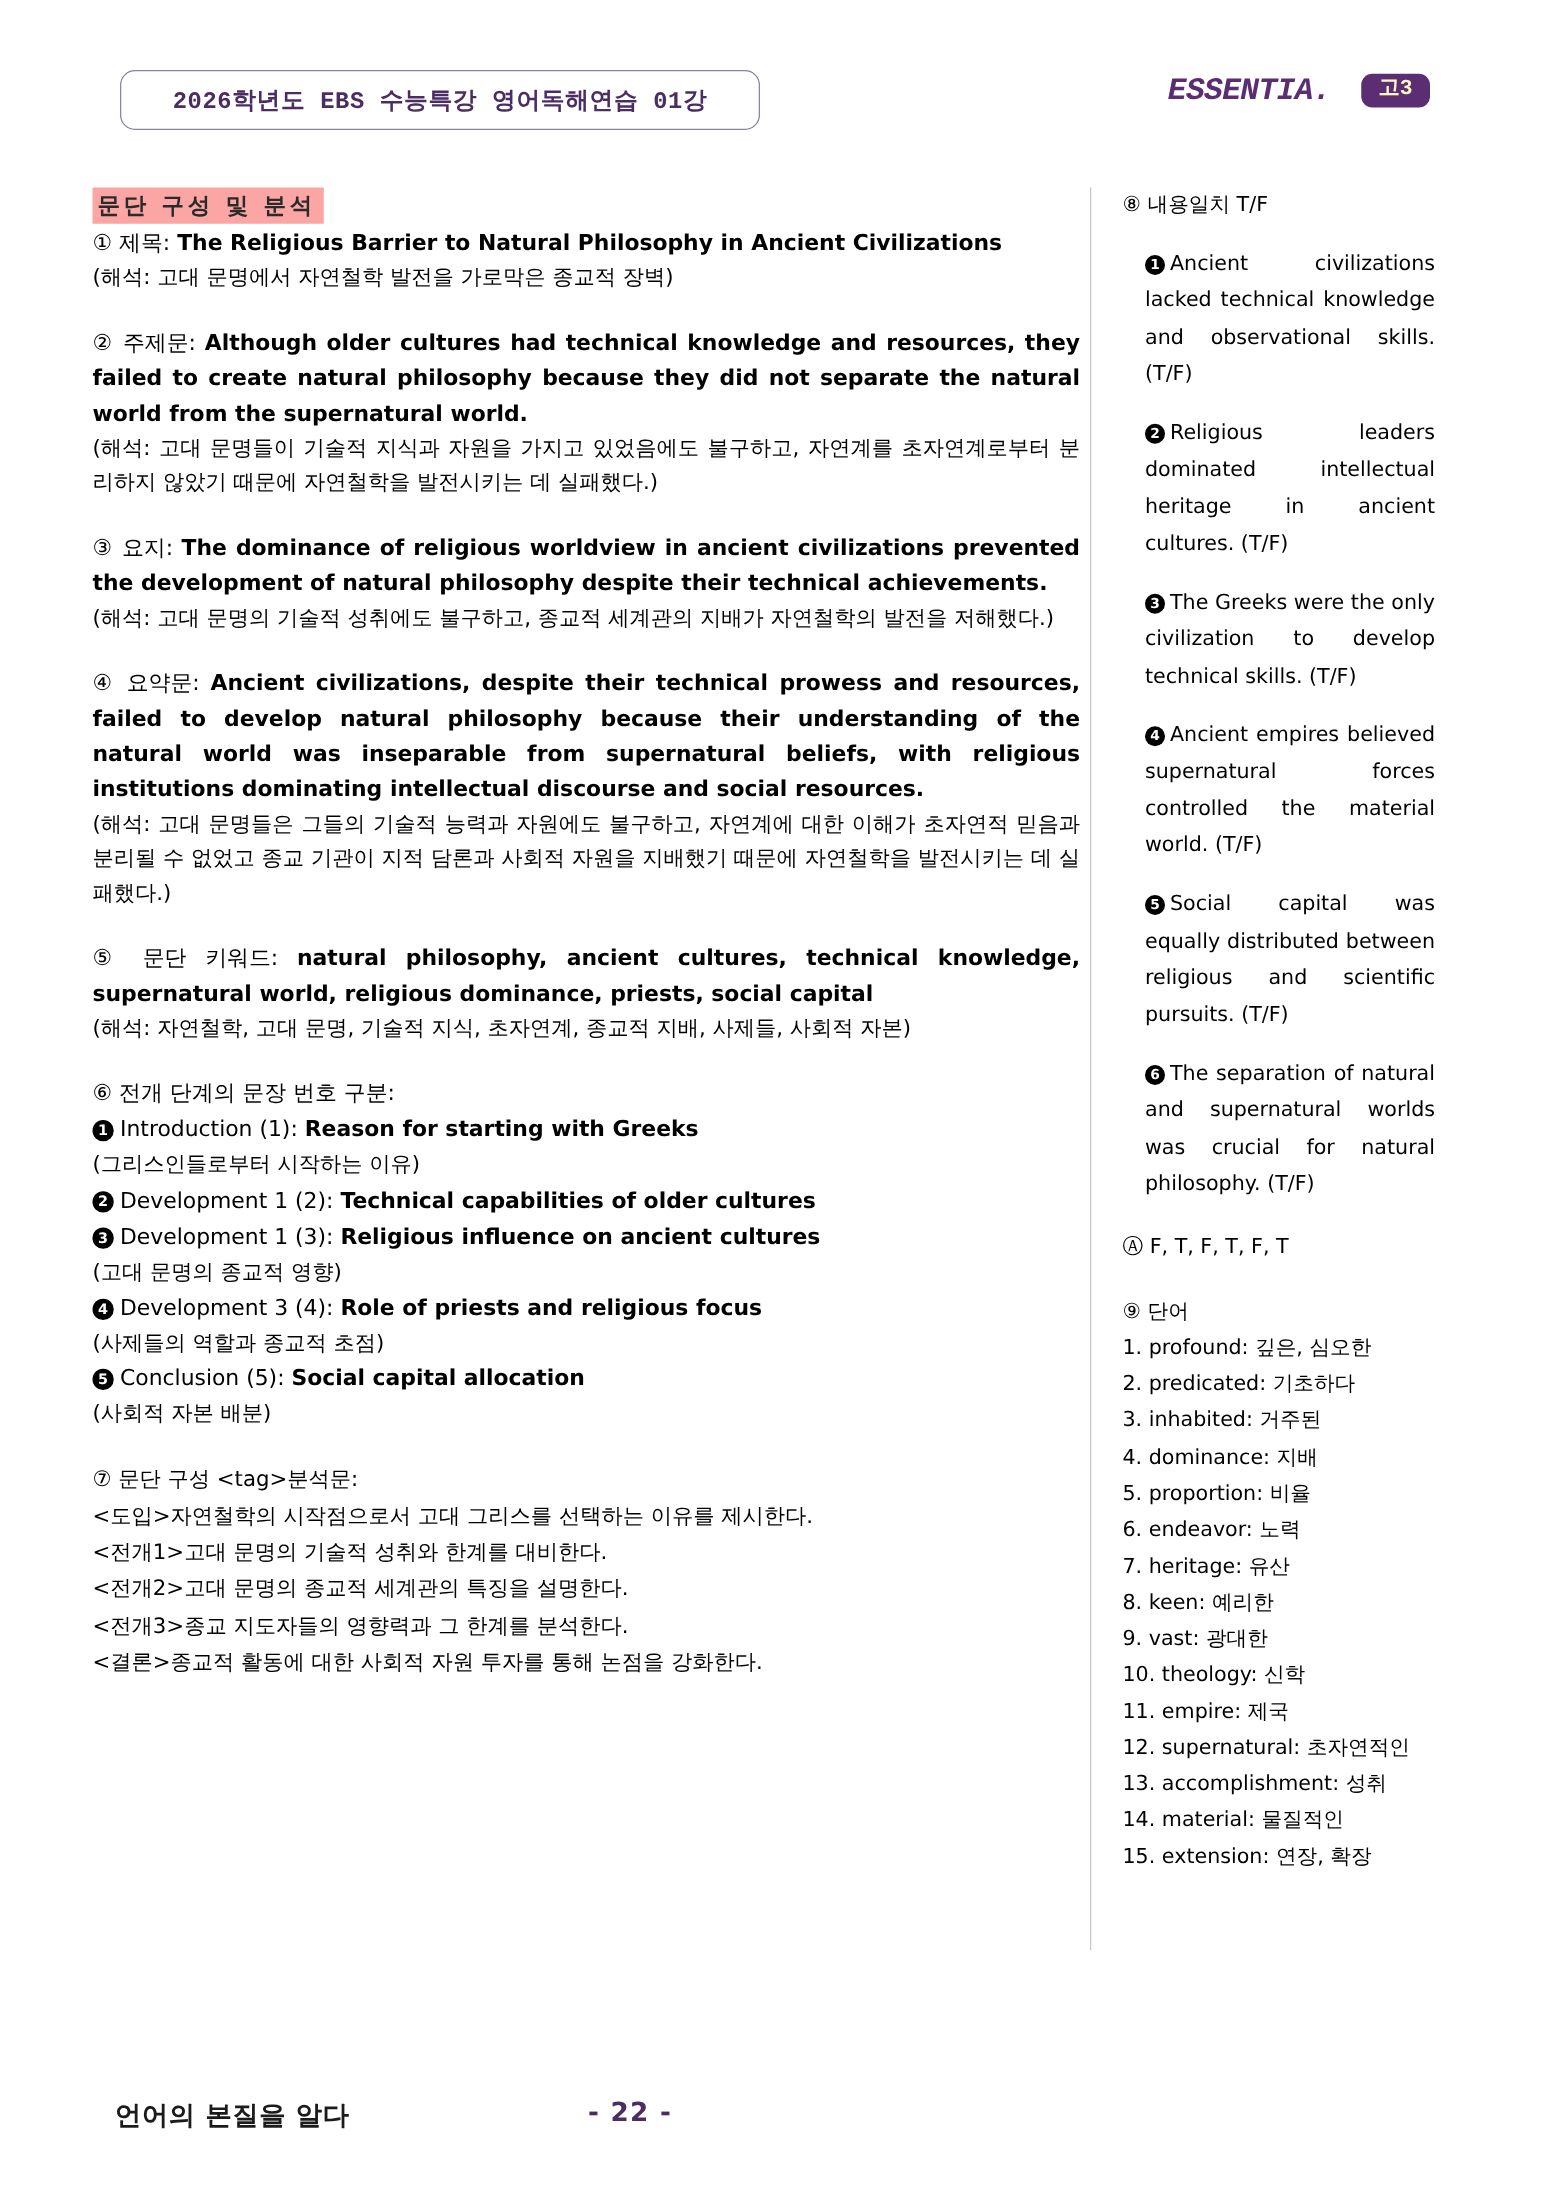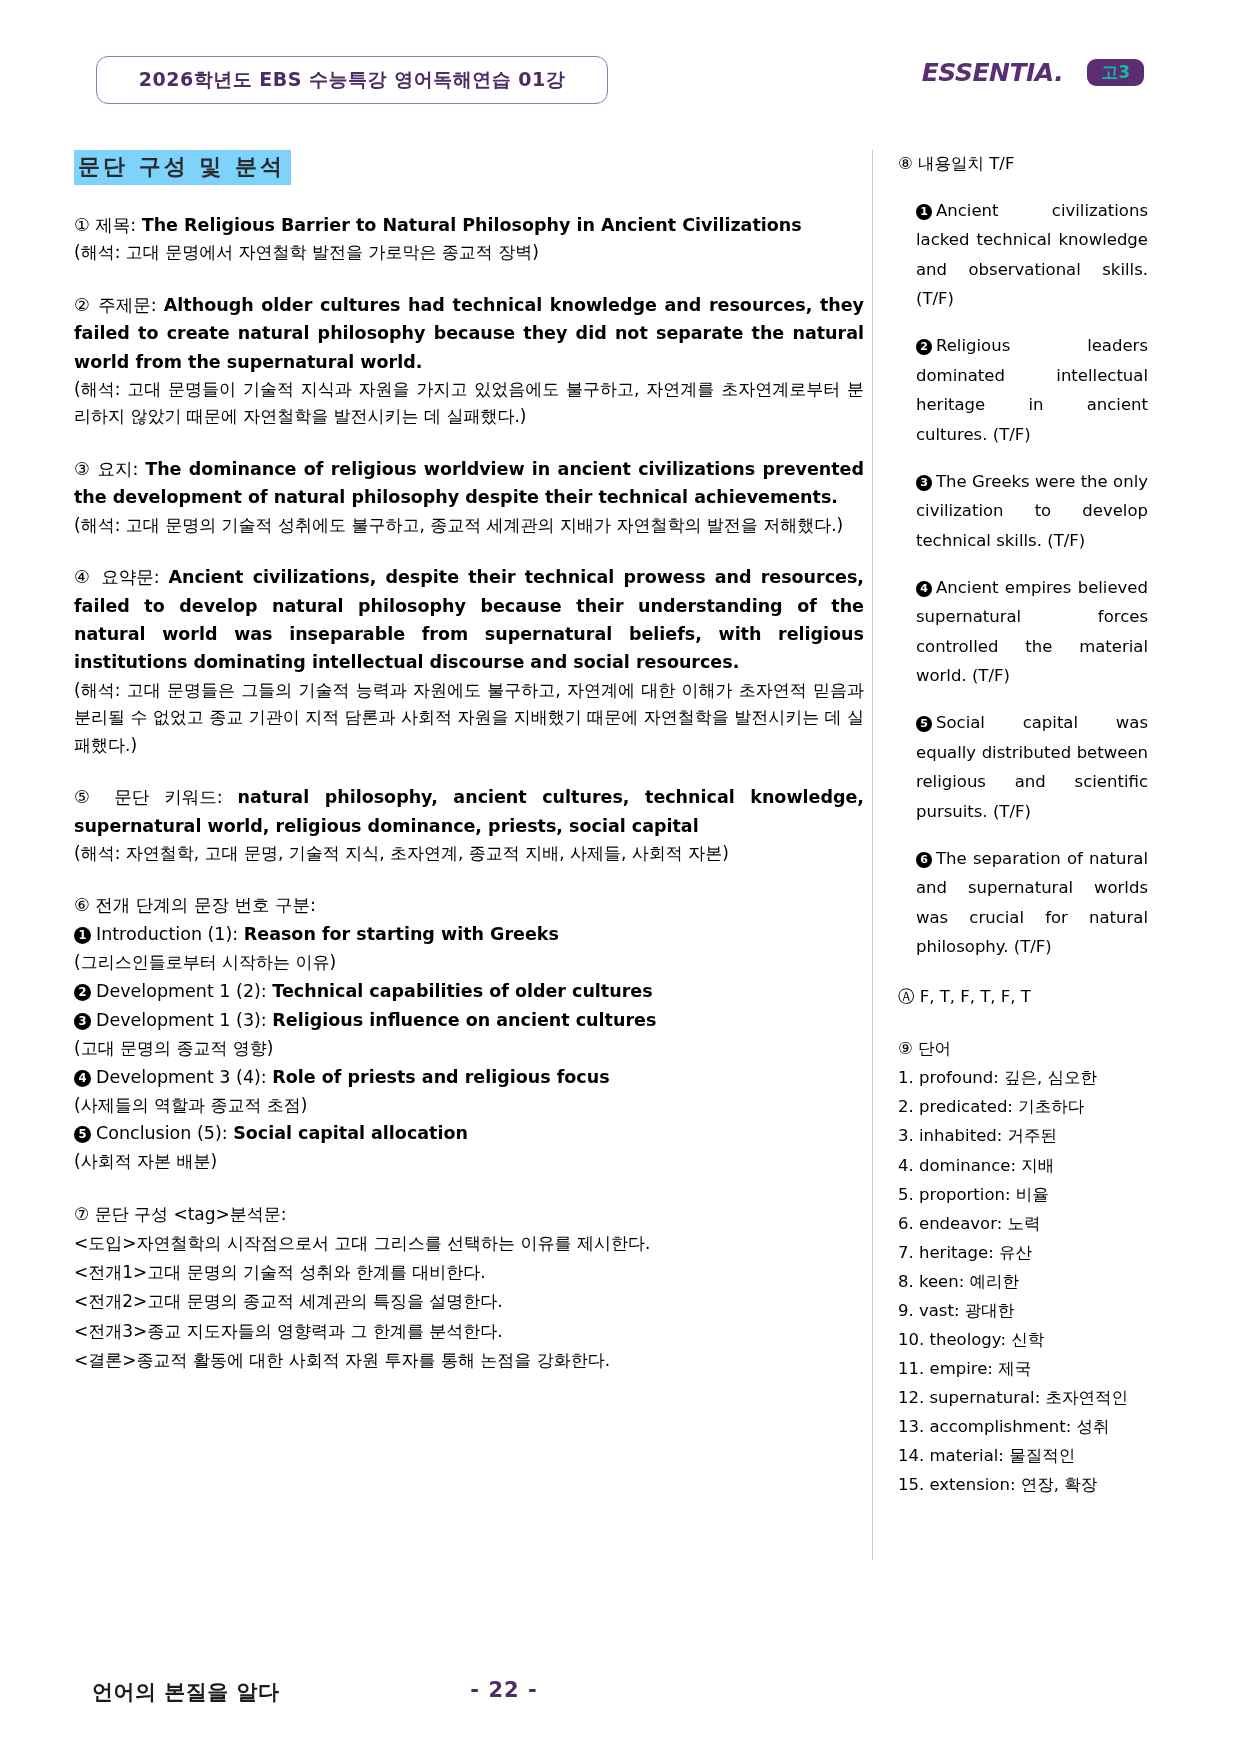--- a/index.html
+++ b/index.html
@@ -14,20 +14,21 @@
     font-family: "DejaVu Sans", "Liberation Sans", sans-serif;
     color: #000000;
   }
 
   
   .header {
     position: absolute;
     left: 0; top: 0;
     width: 1240px;
     height: 120px;
+    font-family: Liberation Mono, monospace;
   }
   .lesson-chip {
     position: absolute;
     left: 96px; top: 56px;
     width: 512px; height: 48px;
     border: 1.5px solid #8a7fae;
     border-radius: 12px;
     background: #ffffff;
     display: flex;
     align-items: center;
@@ -49,21 +50,21 @@
   }
   .brand-name {
     font-size: 25px;
     font-weight: bold;
     font-style: italic;
     color: #5b2d72;
     letter-spacing: -0.5px;
   }
   .grade-badge {
     background: #5b2d72;
-    color: #14b8a6;
+    color: #fef9c3;
     border-radius: 9px;
     font-size: 17px;
     font-weight: bold;
     padding: 4px 14px 5px 14px;
     line-height: 1.1;
   }
 
   
   .columns {
     position: absolute;
@@ -84,27 +85,27 @@
   }
   .col-right {
     position: absolute;
     left: 898px; top: 0;
     width: 268px;
   }
 
   
   .section-title {
     display: inline-block;
-    background: #7dd3fc;
+    background: #fca5a5;
     color: #2a2a2a;
-    font-size: 22px;
+    font-size: 18px;
     font-weight: bold;
     letter-spacing: 3px;
     padding: 2px 6px 3px 4px;
-    margin-bottom: 26px;
+    margin-bottom: 2px;
   }
   .blk { margin-bottom: 24px; }
   .ln {
     font-size: 17.5px;
     line-height: 1.62;
     text-align: justify;
     text-justify: inter-word;
     margin: 0;
   }
   .ln-ko { font-size: 17px; line-height: 1.62; text-align: justify; margin: 0; }

